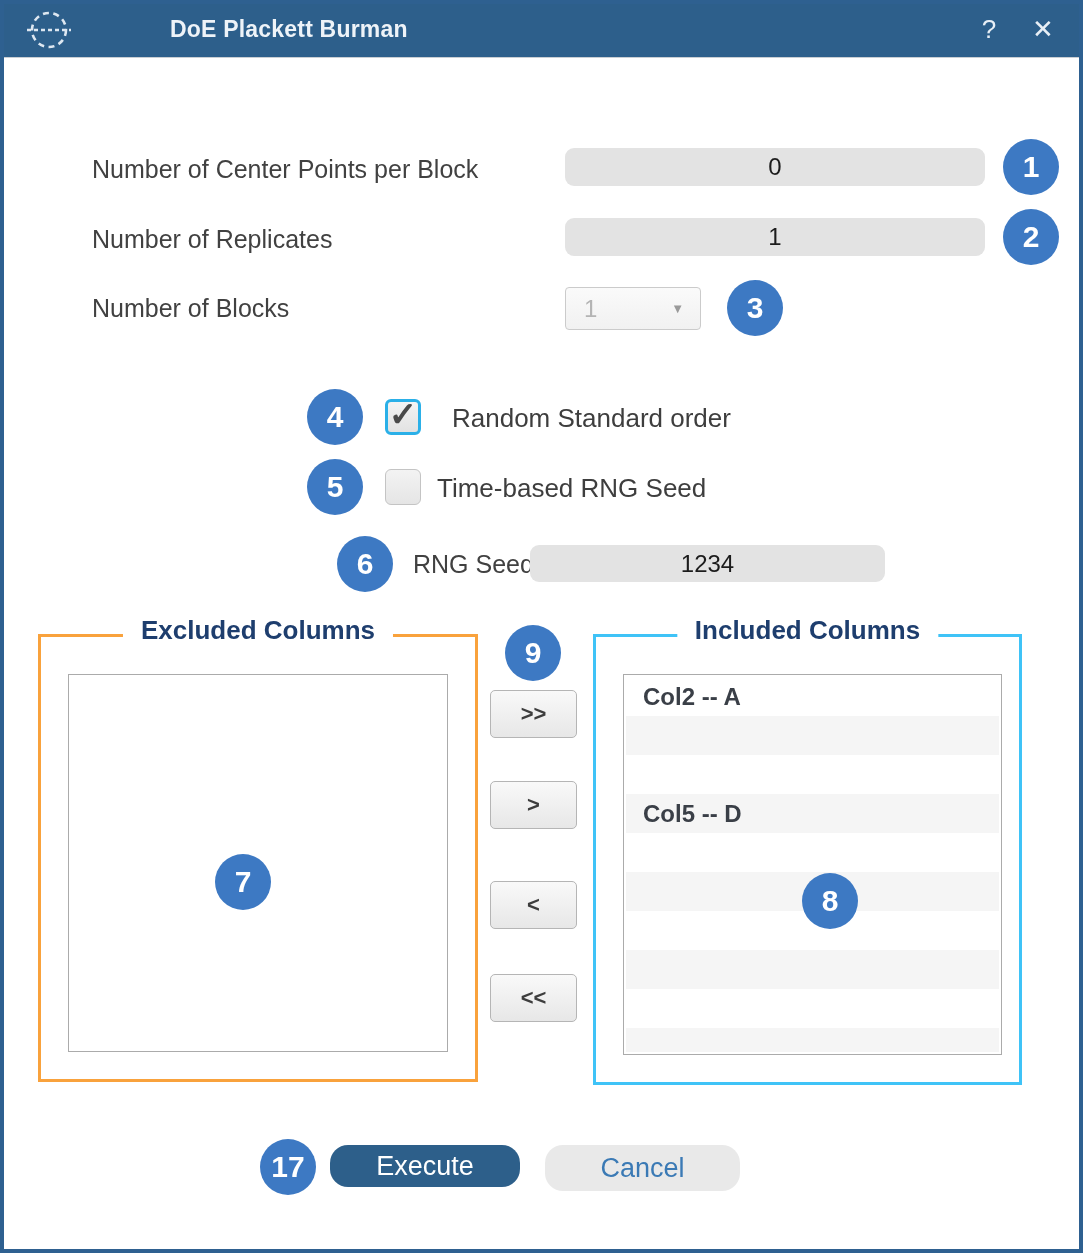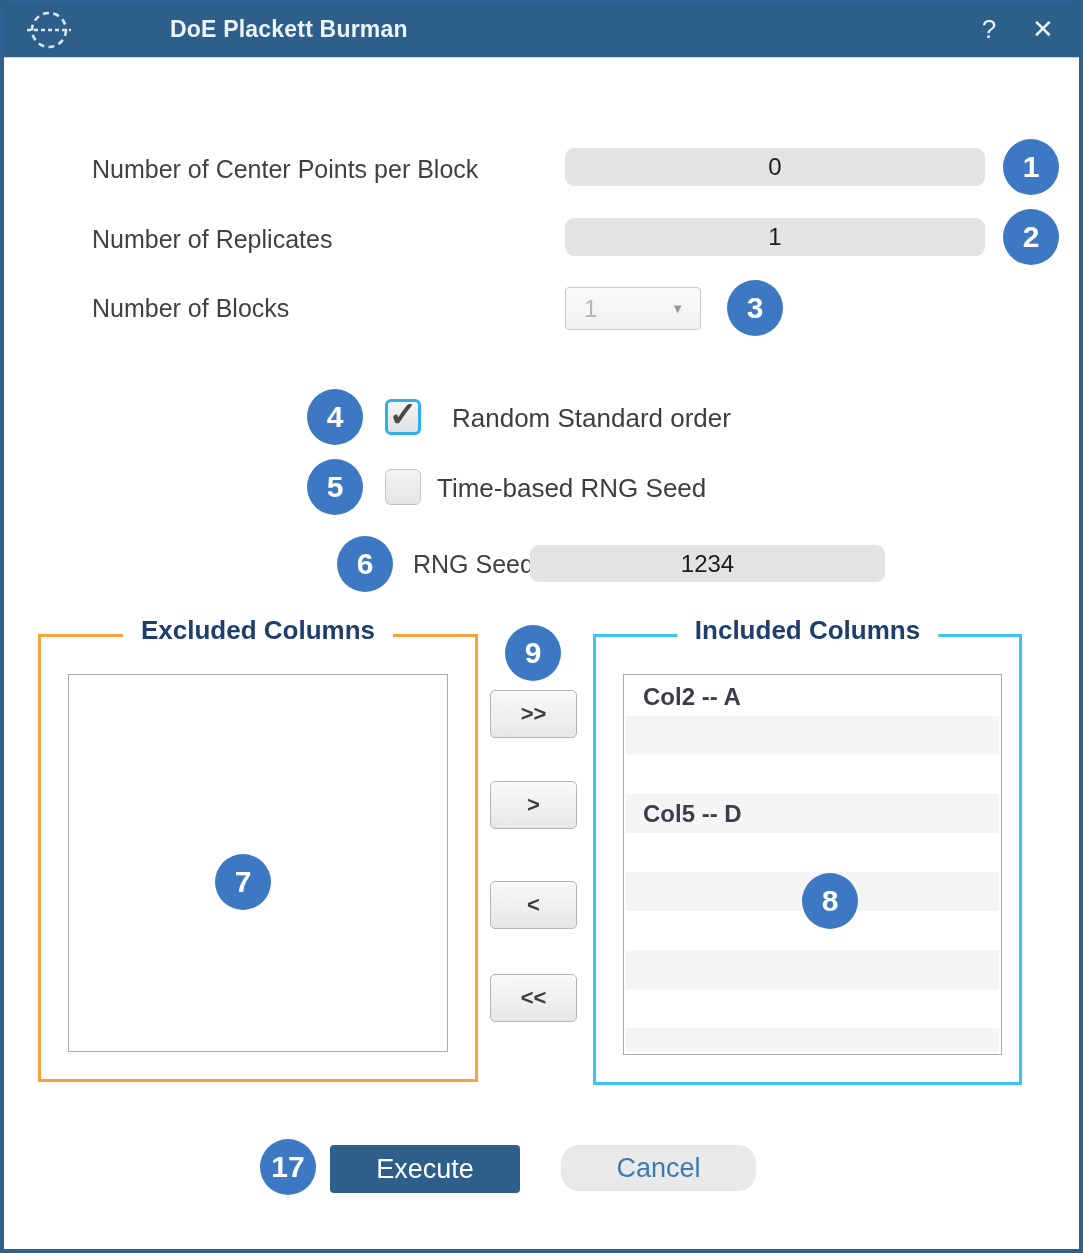--- a/index.html
+++ b/index.html
@@ -86,28 +86,28 @@
 
   
   .xfer-btn {
     position:absolute; left:490px; width:87px; height:48px;
     background:linear-gradient(#f9f9f9,#e7e7e7); border:1px solid #b5b5b5; border-radius:5px;
     font-size:22px; font-weight:700; color:#3d3d3d; cursor:pointer;
   }
 
   
   .btn-execute {
-    position:absolute; left:330px; top:1145px; width:190px; height:48px;
-    background:#2d5f8a; color:#ffffff; border:none; border-radius:4px;
+    position:absolute; left:330px; top:1145px; width:190px; height:42px;
+    background:#2d5f8a; color:#ffffff; border:none; border-radius:18px;
     font-size:27px; font-weight:500; cursor:pointer;
   }
   .btn-cancel {
     position:absolute; left:545px; top:1145px; width:195px; height:46px;
     background:#e9e9e9; color:#3b7ab5; border:none; border-radius:18px;
-    font-size:27px; font-weight:500; cursor:pointer;margin-left:16px;
+    font-size:27px; font-weight:500; cursor:pointer;
   }
 
   
   .badge {
     position:absolute; width:56px; height:56px; border-radius:50%;
     background:#3d79c3; color:#ffffff; font-size:30px; font-weight:700;
     display:flex; align-items:center; justify-content:center; z-index:20;
   }
 </style>
 </head>

